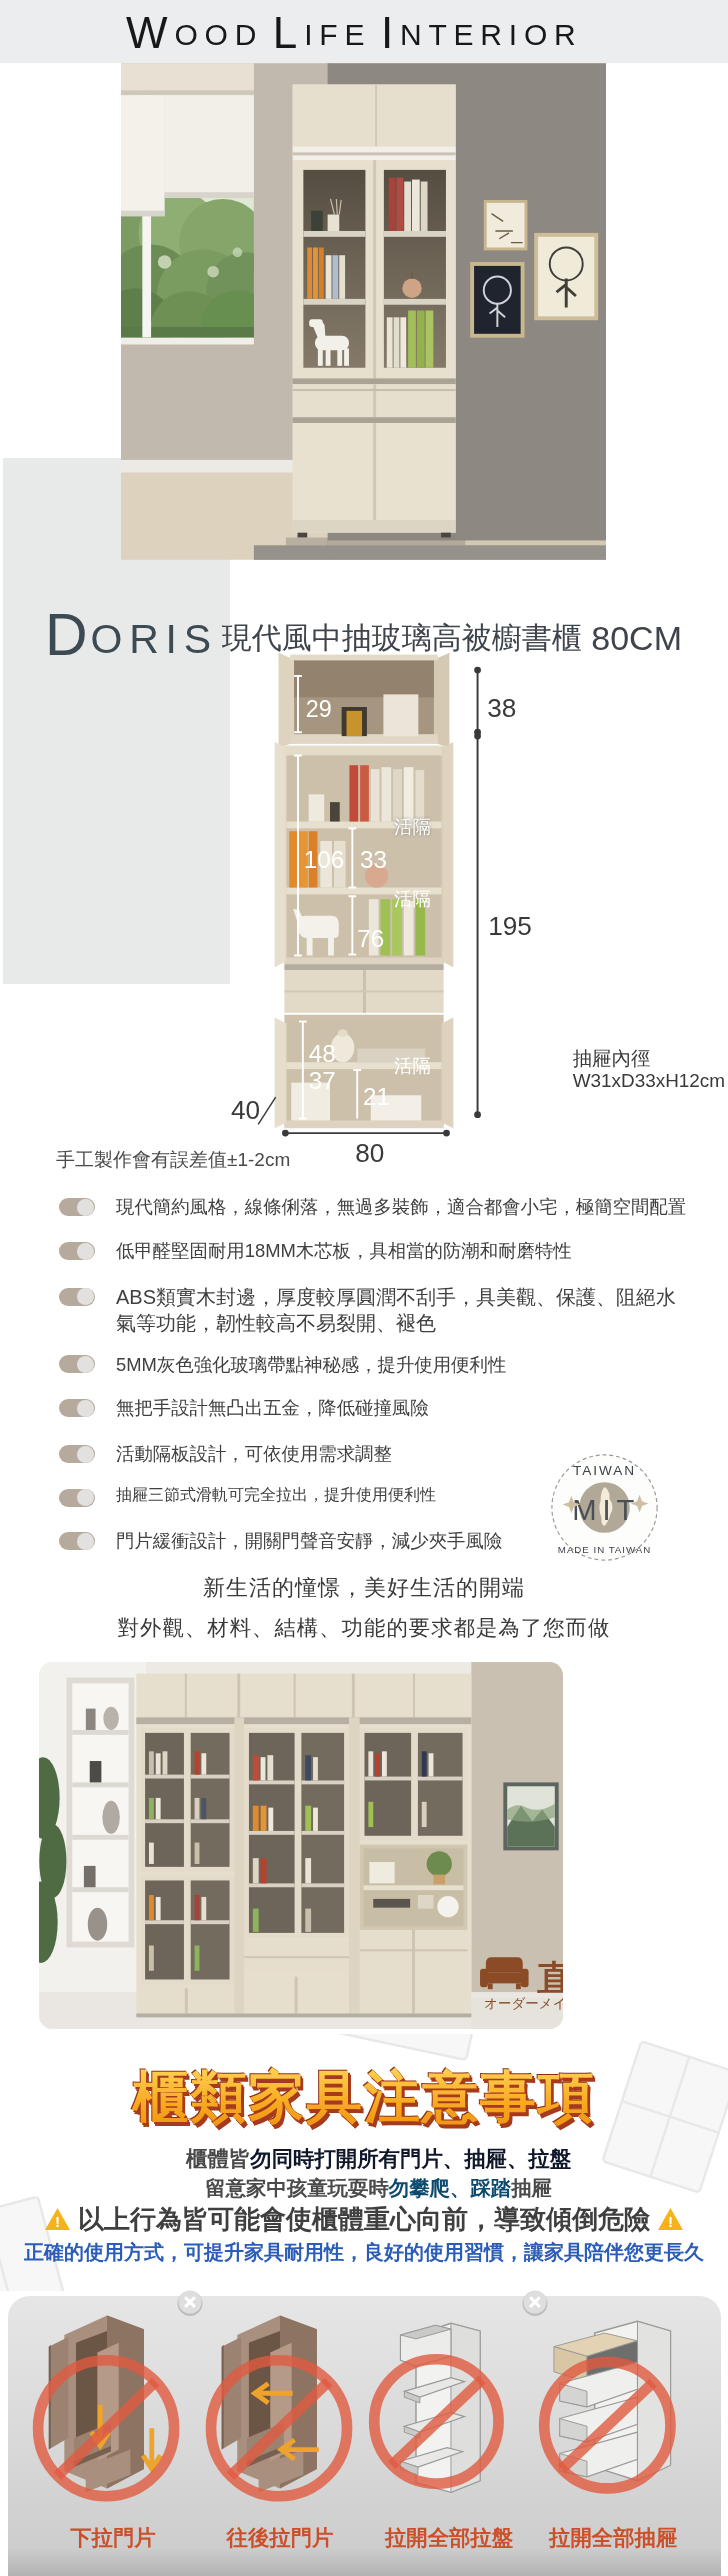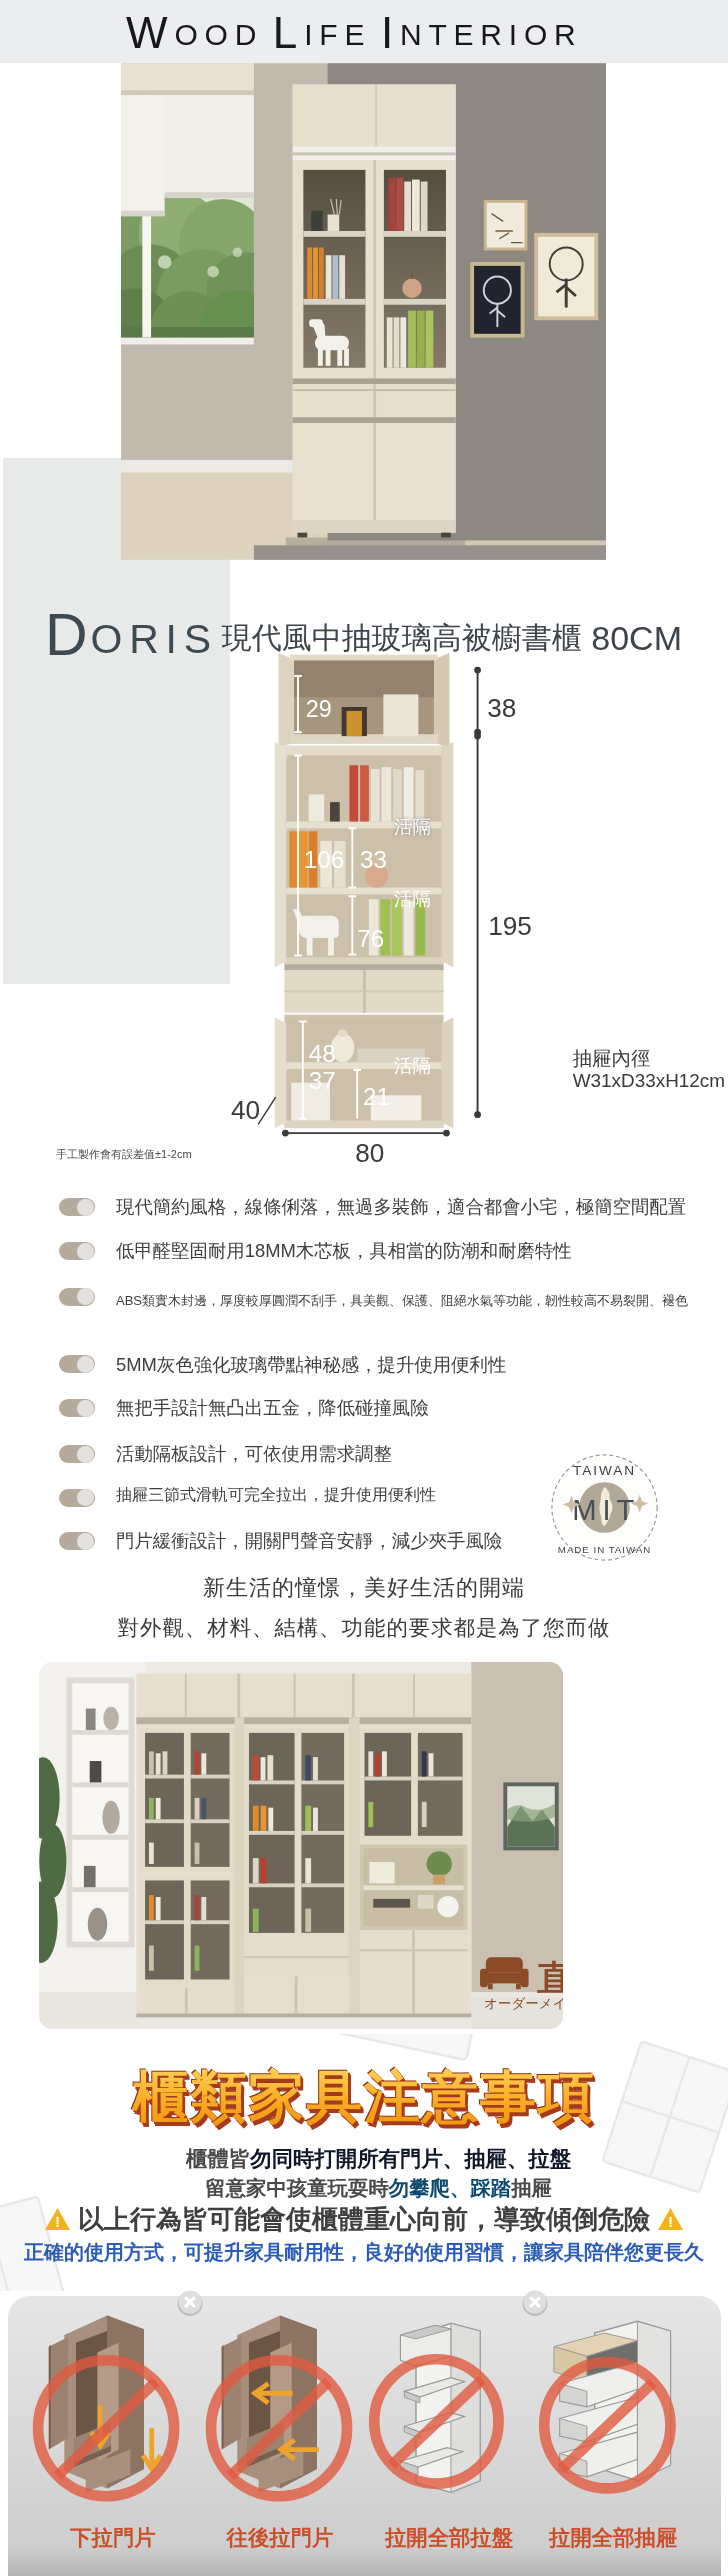--- a/index.html
+++ b/index.html
@@ -327,35 +327,35 @@
   <circle cx="492" cy="98" r="3.5" fill="#3a3a3a"></circle>
   <circle cx="492" cy="488" r="3.5" fill="#3a3a3a"></circle>
   <text x="503" y="303" fill="#3a3a3a" font-size="27">195</text>
 
   <text x="590" y="437" fill="#3a3a3a" font-size="20">抽屜內徑</text>
   <text x="590" y="459" fill="#3a3a3a" font-size="19.5">W31xD33xH12cm</text>
   </g>
 </svg>
 </div>
 
-<div class="abs" style="left:56px;top:1147px;font-size:11px;color:#4a4a4a;z-index:3;">手工製作會有誤差值±1-2cm</div>
+<div class="abs" style="left:56px;top:1147px;font-size:19px;color:#4a4a4a;z-index:3;">手工製作會有誤差值±1-2cm</div>
 
 <div class="abs" style="left:0;top:0;width:728px;z-index:3;">
 
   <div class="abs" style="left:59px;top:1198px;width:36px;height:18.4px;border-radius:9.7px;background:#b5aa9c;"></div>
   <div class="abs" style="left:77px;top:1199px;width:16.5px;height:16.5px;border-radius:50%;background:#e2e1e0;"></div>
   <div class="abs" style="left:116px;top:1194px;font-size:18.4px;color:#404040;">現代簡約風格，線條俐落，無過多裝飾，適合都會小宅，極簡空間配置</div>
 
   <div class="abs" style="left:59px;top:1242px;width:36px;height:18.4px;border-radius:9.7px;background:#b5aa9c;"></div>
   <div class="abs" style="left:77px;top:1243px;width:16.5px;height:16.5px;border-radius:50%;background:#e2e1e0;"></div>
   <div class="abs" style="left:116px;top:1238px;font-size:18.4px;color:#404040;">低甲醛堅固耐用18MM木芯板，具相當的防潮和耐磨特性</div>
 
   <div class="abs" style="left:59px;top:1288px;width:36px;height:18.4px;border-radius:9.7px;background:#b5aa9c;"></div>
   <div class="abs" style="left:77px;top:1288px;width:16.5px;height:16.5px;border-radius:50%;background:#e2e1e0;"></div>
-  <div class="abs" style="left:116px;top:1284px;width:580px;font-size:13px;color:#404040;line-height:34px;">ABS類實木封邊，厚度較厚圓潤不刮手，具美觀、保護、阻絕水氣等功能，韌性較高不易裂開、褪色</div>
+  <div class="abs" style="left:116px;top:1284px;width:580px;font-size:20px;color:#404040;line-height:26px;">ABS類實木封邊，厚度較厚圓潤不刮手，具美觀、保護、阻絕水氣等功能，韌性較高不易裂開、褪色</div>
 
   <div class="abs" style="left:59px;top:1355px;width:36px;height:18.4px;border-radius:9.7px;background:#b5aa9c;"></div>
   <div class="abs" style="left:77px;top:1356px;width:16.5px;height:16.5px;border-radius:50%;background:#e2e1e0;"></div>
   <div class="abs" style="left:116px;top:1352px;font-size:18.4px;color:#404040;">5MM灰色強化玻璃帶點神秘感，提升使用便利性</div>
 
   <div class="abs" style="left:59px;top:1399px;width:36px;height:18.4px;border-radius:9.7px;background:#b5aa9c;"></div>
   <div class="abs" style="left:77px;top:1400px;width:16.5px;height:16.5px;border-radius:50%;background:#e2e1e0;"></div>
   <div class="abs" style="left:116px;top:1395px;font-size:18.4px;color:#404040;">無把手設計無凸出五金，降低碰撞風險</div>
 
   <div class="abs" style="left:59px;top:1445px;width:36px;height:18.4px;border-radius:9.7px;background:#b5aa9c;"></div>

